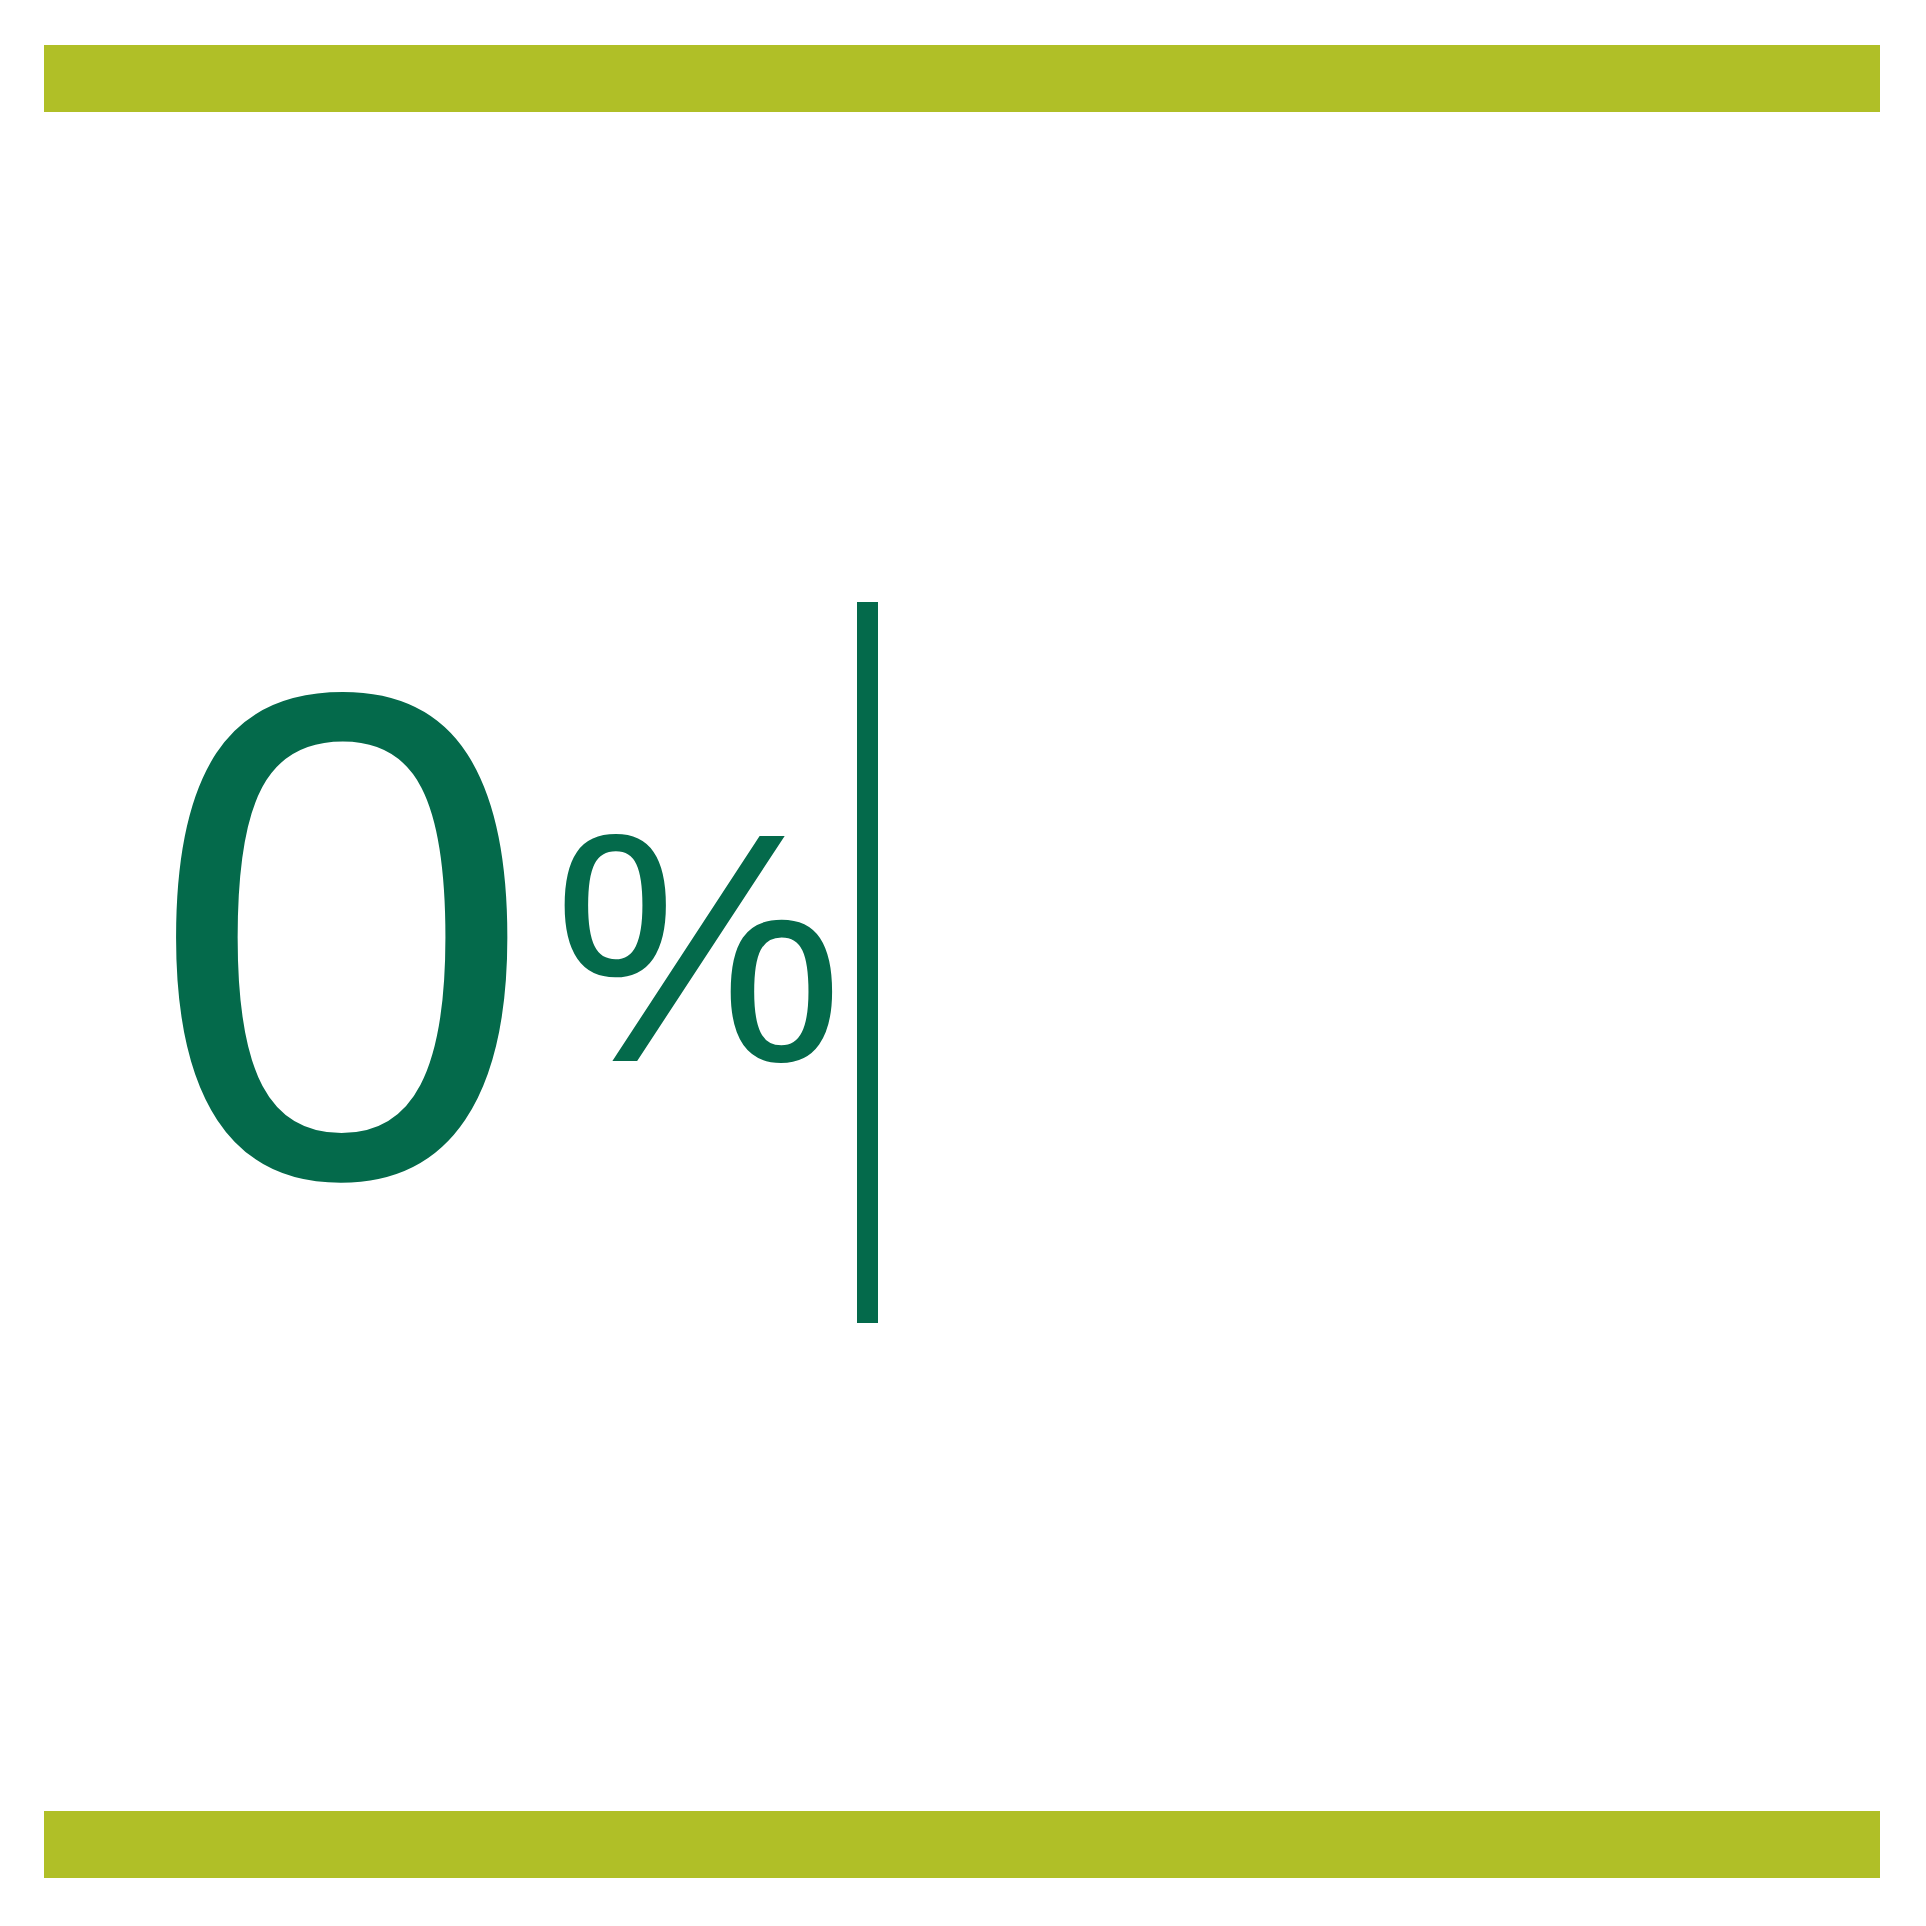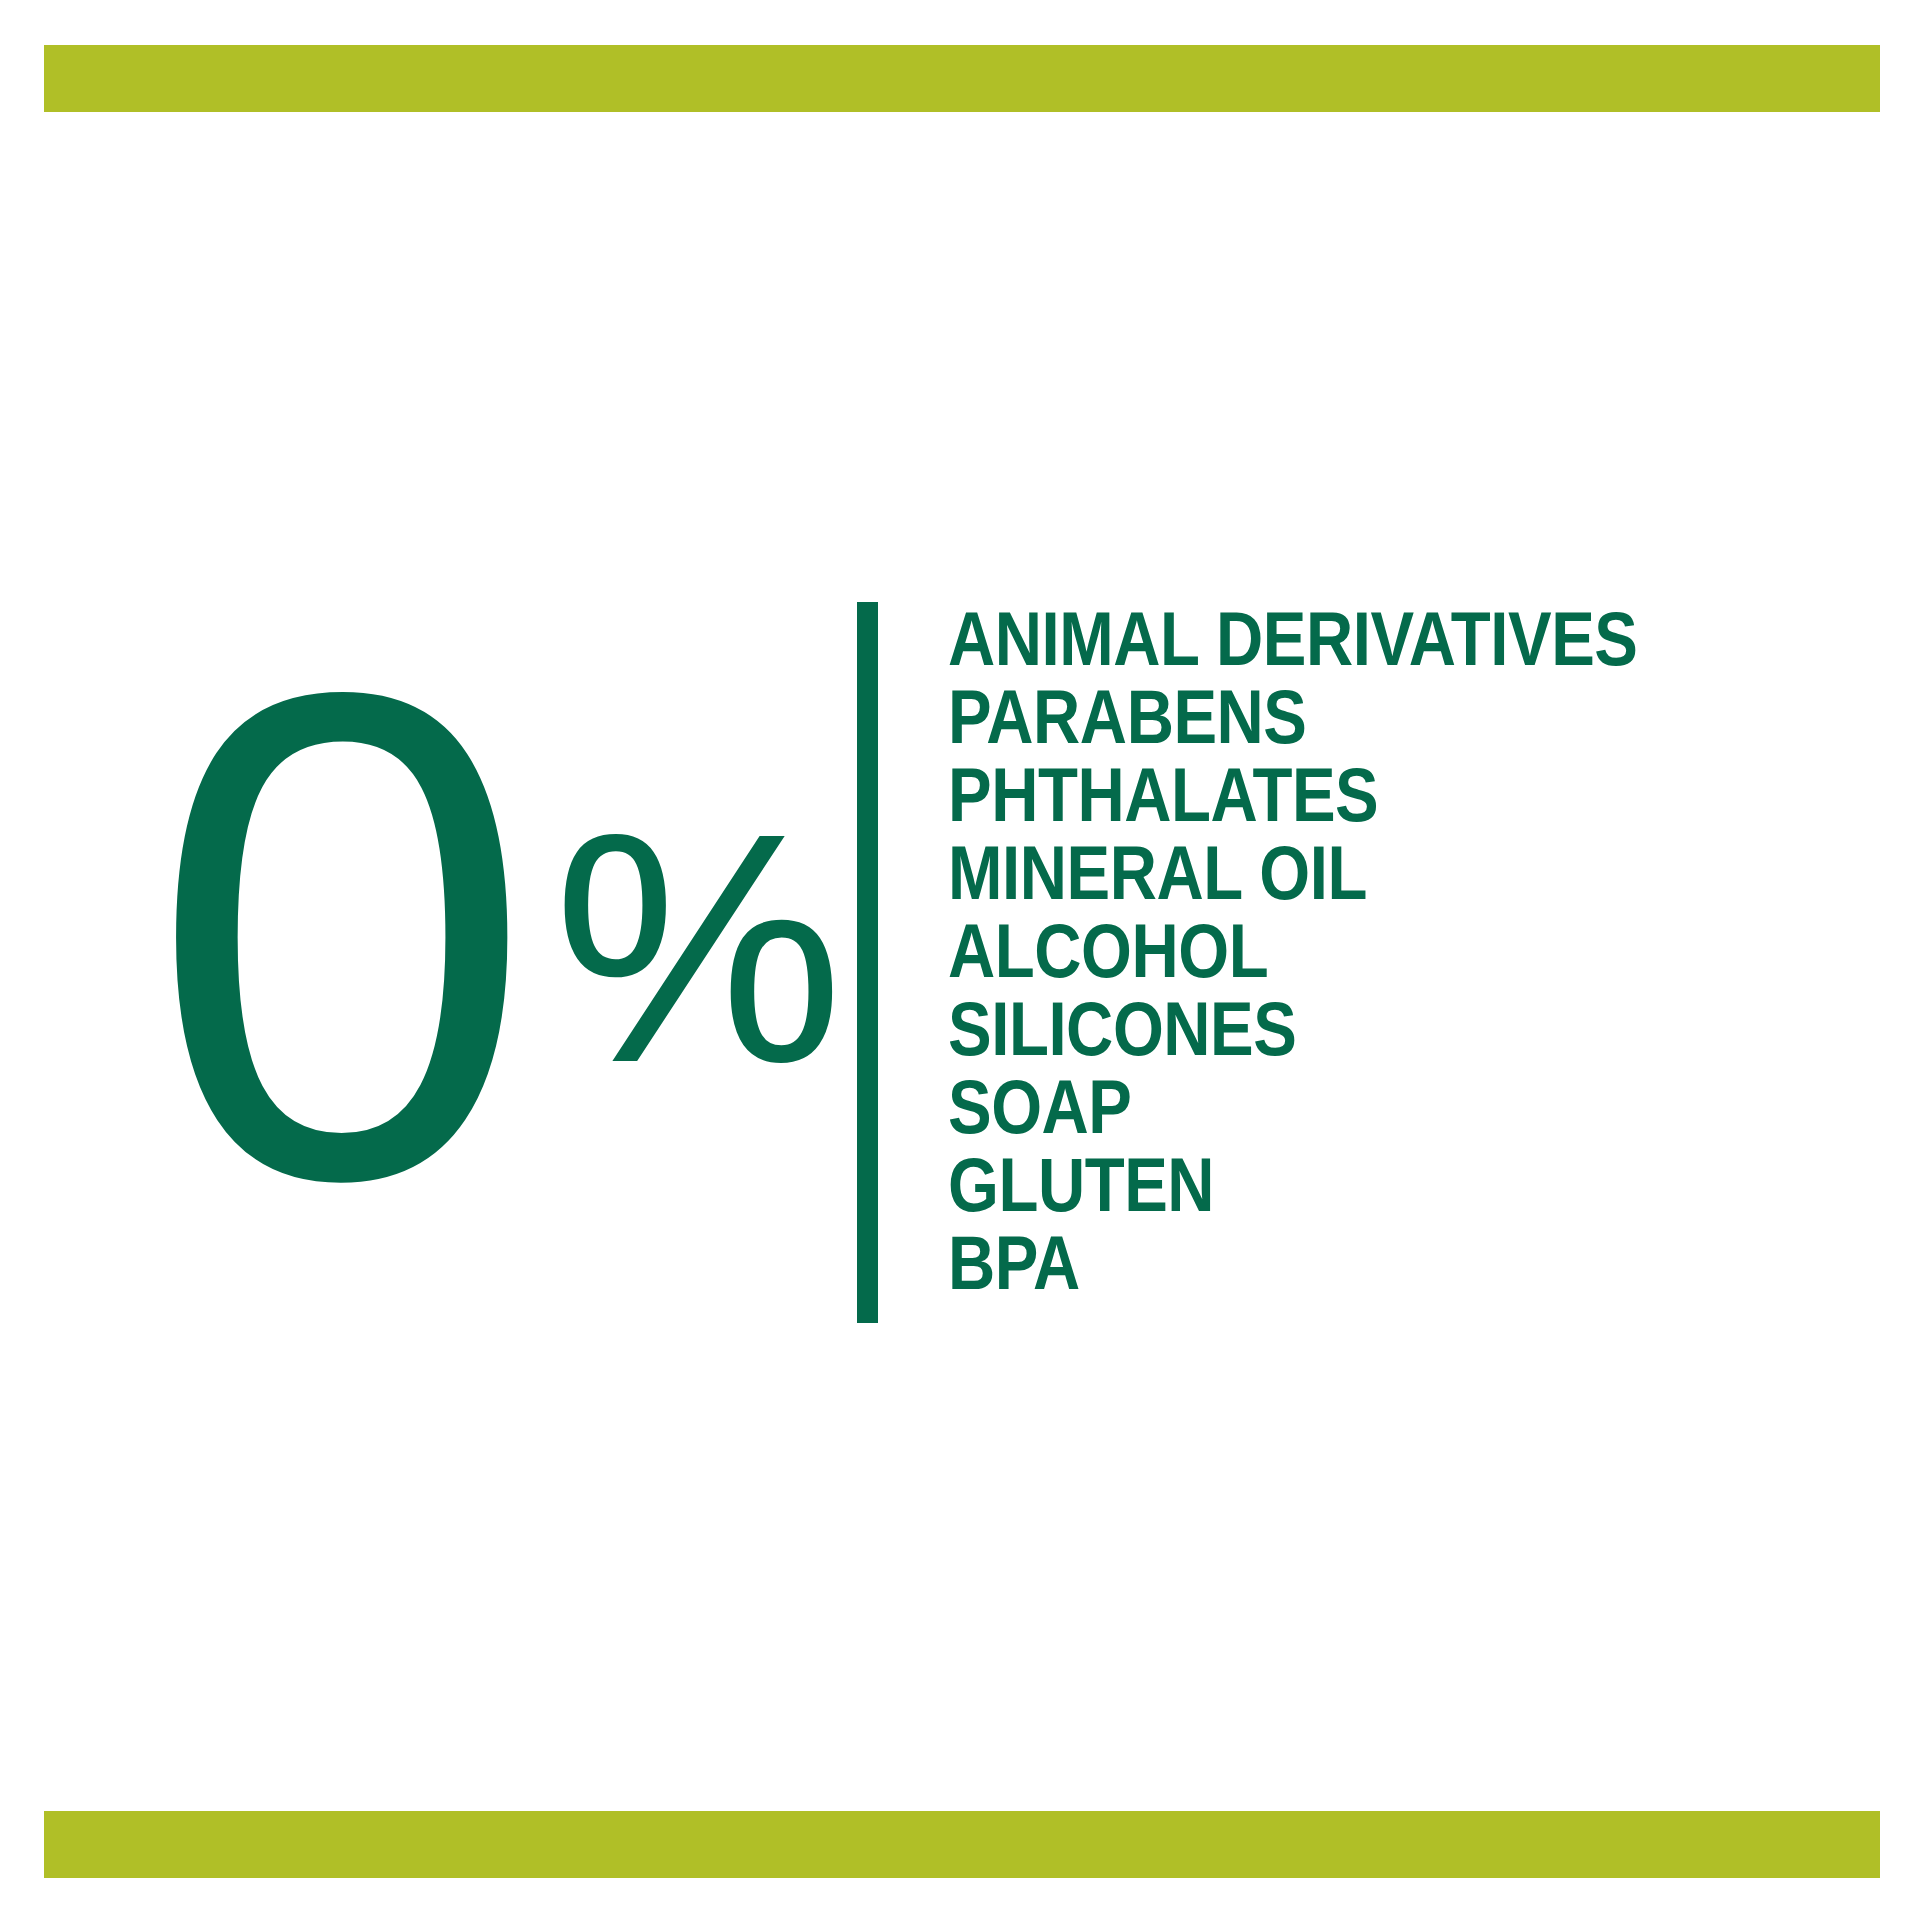--- a/index.html
+++ b/index.html
@@ -111,30 +111,19 @@
 
   <div class="composition">
 
     <div class="zero-block">
       <span class="zero-digit">0</span>
       <span class="zero-pct">%</span>
     </div>
 
     <div class="divider"></div>
 
-    <ul class="freefrom-list">
-      <li class="freefrom-item">ANIMAL DERIVATIVES</li>
-      <li class="freefrom-item">PARABENS</li>
-      <li class="freefrom-item">PHTHALATES</li>
-      <li class="freefrom-item">MINERAL OIL</li>
-      <li class="freefrom-item">ALCOHOL</li>
-      <li class="freefrom-item">SILICONES</li>
-      <li class="freefrom-item">SOAP</li>
-      <li class="freefrom-item">GLUTEN</li>
-      <li class="freefrom-item">BPA</li>
-    </ul>
 
   </div>
 
   <div class="bar bar-bottom"></div>
 
 </div>
 
 
 </body></html>

